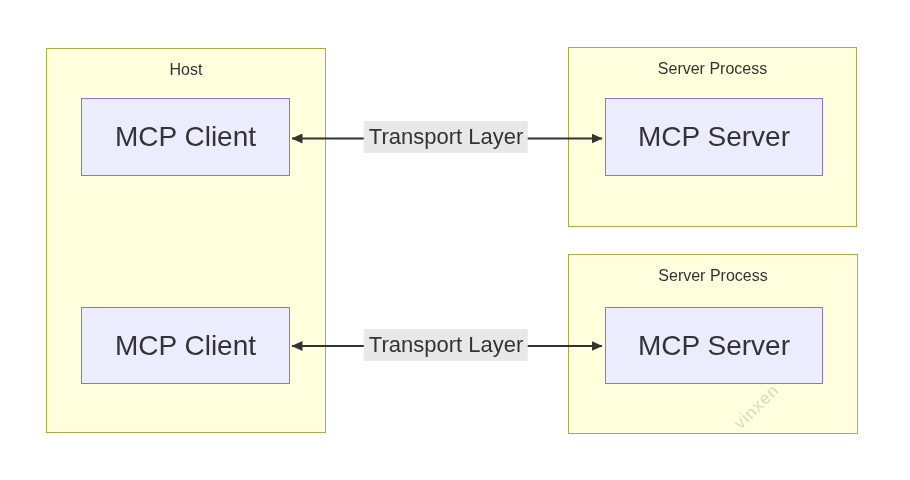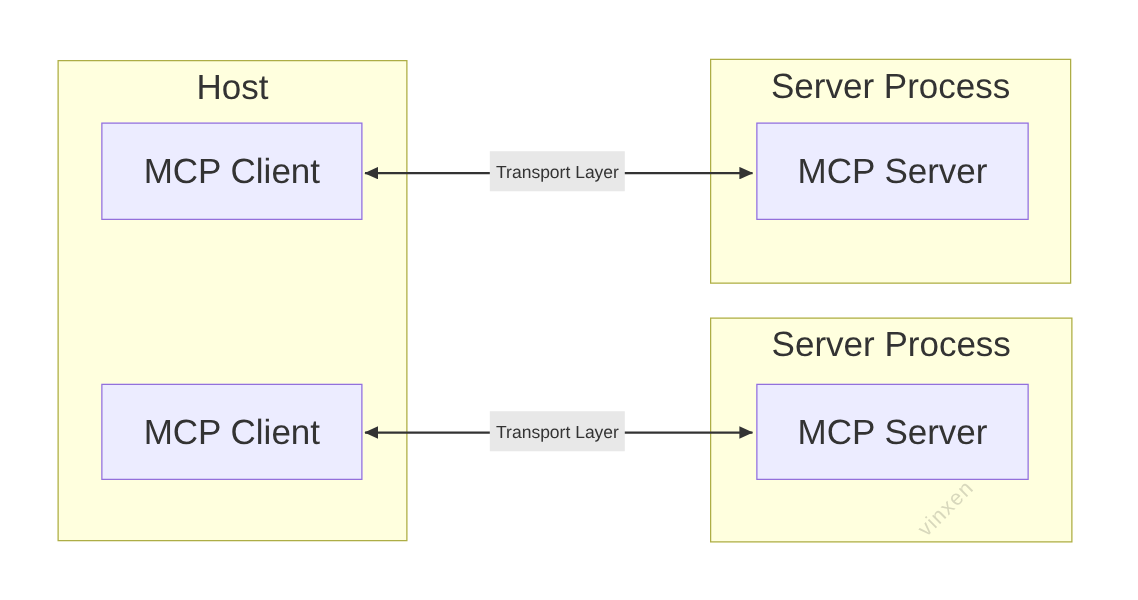--- a/index.html
+++ b/index.html
@@ -21,21 +21,21 @@
     background: #ffffde;
     border: 1.5px solid #adad46;
     box-sizing: border-box;
   }
   .cluster-title {
     position: absolute;
     top: 8px;
     left: 0;
     right: 0;
     text-align: center;
-    font-size: 28px;
+    font-size: 16px;
     line-height: 26px;
     color: #333333;
     white-space: nowrap;
   }
   .node {
     position: absolute;
     background: #ececff;
     border: 1.5px solid #9370db;
     box-sizing: border-box;
     display: flex;
@@ -52,21 +52,21 @@
     top: 0;
     width: 910px;
     height: 480px;
     z-index: 2;
   }
   .edge-label {
     position: absolute;
     transform: translate(-50%, -50%);
     background: #e8e8e8;
     padding: 3px 5px;
-    font-size: 14px;
+    font-size: 22px;
     line-height: 26px;
     color: #333333;
     white-space: nowrap;
     z-index: 4;
   }
   .watermark {
     position: absolute;
     left: 757px;
     top: 407px;
     transform: translate(-50%, -50%) rotate(-45deg);

